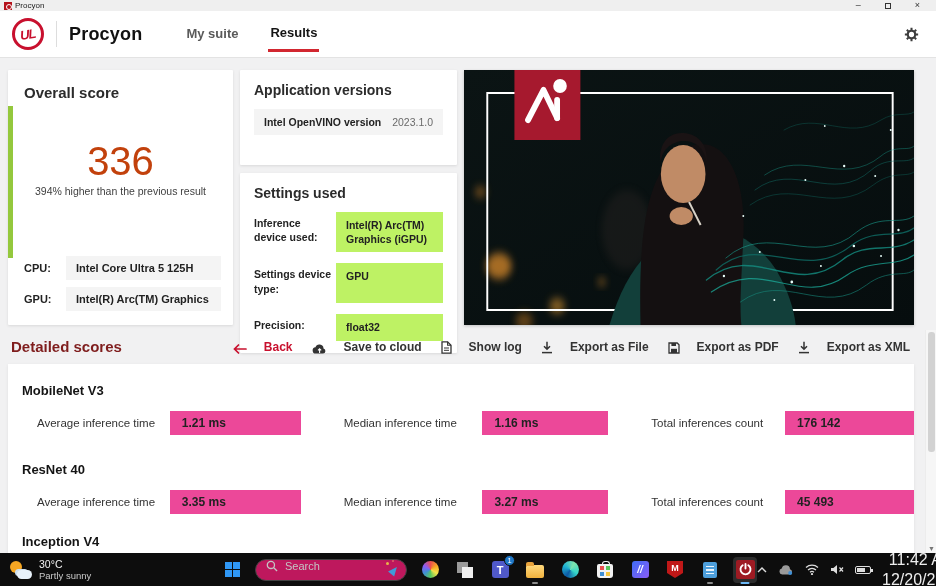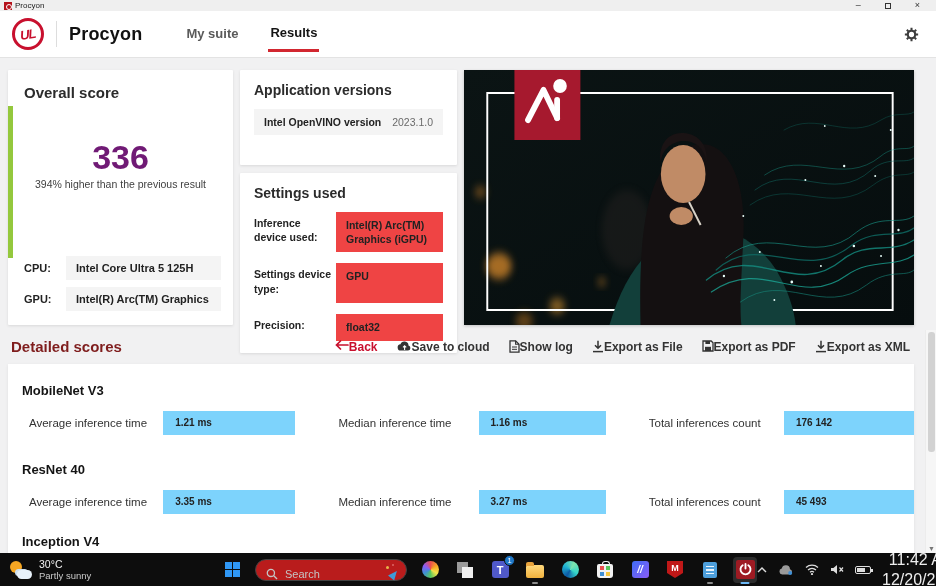--- a/index.html
+++ b/index.html
@@ -26,59 +26,59 @@
 
   
   .page { padding:12px 22px 0 8px; position:relative; }
   .cards { display:flex; gap:7px; height:255px; }
   .card { background:#fff; box-shadow:0 1px 3px rgba(0,0,0,.10); border-radius:1px; }
 
   .card-overall { width:225px; position:relative; padding:14px 16px; flex:none; }
   .card-title { font-size:15px; color:#2b2b2b; font-weight:bold; }
   .green-bar { position:absolute; left:0; top:36px; width:5px; height:152px; background:#94c83d; }
   .score-wrap { text-align:center; margin-top:38px; }
-  .score { font-size:34px; font-weight:bold; color:#701a75; line-height:1.1; }
+  .score { font-size:40px; font-weight:normal; color:#c2410c; line-height:1.1; }
   .score-sub { font-size:10.5px; color:#3f3f3f; margin-top:2px; }
   .hw-rows { position:absolute; left:16px; right:12px; bottom:14px; }
   .hw-row { display:flex; align-items:center; margin-top:7px; }
   .hw-label { width:42px; font-size:11px; font-weight:bold; color:#222; }
   .hw-val { flex:1; background:#f4f4f4; font-size:11px; font-weight:bold; color:#222; padding:6px 10px; }
 
   .mid-col { width:217px; display:flex; flex-direction:column; gap:8px; flex:none; }
   .card-appver { padding:12px 14px 30px; }
   .card-appver .row { display:flex; justify-content:space-between; background:#f4f4f4; padding:7px 10px; margin-top:11px; }
   .card-appver .row .l { font-size:10.5px; font-weight:bold; color:#222; }
   .card-appver .row .v { font-size:10.5px; color:#6a6a6a; }
   .card-settings { flex:1; padding:12px 14px; }
   .set-row { display:flex; margin-top:11px; }
   .set-label { width:82px; font-size:10.5px; font-weight:bold; color:#222; line-height:1.35; padding-top:4px; flex:none; }
-  .set-val { flex:1; background:#ef4444; font-size:10.5px; font-weight:bold; color:#222; padding:6px 10px; line-height:1.35; }
+  .set-val { flex:1; background:#bef264; font-size:10.5px; font-weight:bold; color:#222; padding:6px 10px; line-height:1.35; }
   .set-val.tall { min-height:40px; }
 
   .hero { flex:1; position:relative; overflow:hidden; background:#081111; box-shadow:0 1px 3px rgba(0,0,0,.2); }
   .hero svg { position:absolute; inset:0; }
 
   
   .detail-head { display:flex; align-items:center; margin-top:13px; padding:0 4px 0 3px; position:relative; z-index:2; }
   .detail-title { font-size:15px; font-weight:bold; color:#7f1d1d; }
   .actions { margin-left:auto; display:flex; align-items:center; gap:19px; }
-  .action { display:flex; align-items:flex-start; gap:0; font-size:12px; font-weight:bold; color:#333; cursor:pointer; }
+  .action { display:flex; align-items:flex-end; gap:17px; font-size:12px; font-weight:bold; color:#333; cursor:pointer; }
   .action.back { color:#c8102e; }
 
   .panel { margin-top:9px; background:#fff; height:190px; overflow:hidden; box-shadow:0 1px 3px rgba(0,0,0,.08); position:relative; z-index:2; }
   .model-name { font-size:13px; font-weight:bold; color:#141414; margin-left:14px; }
   .mn-1 { padding-top:19px; }
   .mn-2 { margin-top:27px; }
   .mn-3 { margin-top:20px; }
-  .mrow { display:flex; align-items:center; height:24px; margin-left:21px; margin-top:13px;justify-content:space-between; }
+  .mrow { display:flex; align-items:center; height:24px; margin-left:29px; margin-top:13px; }
   .mlabel { font-size:11.5px; color:#333; }
   .ml-1 { width:134px; }
   .ml-2 { width:140px; margin-left:43px; }
   .ml-3 { width:135px; margin-left:43px; }
-  .mval { background:#7dd3fc; height:24px; line-height:24px; padding-left:12px; font-size:10px; font-weight:bold; color:#222; }
+  .mval { background:#ec4899; height:24px; line-height:24px; padding-left:12px; font-size:12px; font-weight:bold; color:#222; }
   .mv-1 { width:132px; }
   .mv-2 { width:127px; }
   .mv-3 { width:130px; }
 
   .deco-curves { position:absolute; pointer-events:none; z-index:1; }
 
   
   .scrollbar { position:absolute; right:0; top:330px; bottom:33px; width:11px; background:#f6f6f6; border-left:1px solid #ececec; z-index:3; }
   .scroll-thumb { position:absolute; top:2px; left:2px; width:7px; height:120px; background:#d2d2d2; border-radius:3px; }
   .scroll-arrow { position:absolute; bottom:1px; left:0; width:11px; text-align:center; font-size:7px; color:#777; }
@@ -87,21 +87,21 @@
   .taskbar { position:absolute; left:0; right:0; bottom:0; height:33px; background:#0d0d0d; display:flex; align-items:center; z-index:10; }
   .weather { display:flex; align-items:center; gap:7px; padding-left:10px; width:220px; flex:none; cursor:pointer; }
   .weather-ico { width:22px; height:18px; position:relative; flex:none; }
   .weather-ico .sun { position:absolute; left:0; top:0; width:12px; height:12px; border-radius:50%; background:#f5a623; }
   .weather-ico .cloud { position:absolute; right:0; bottom:0; width:15px; height:9px; border-radius:6px; background:#e8f2fb; box-shadow:-3px -2px 0 -1px #cde0f0; }
   .weather-txt .t { font-size:10.5px; color:#f2f2f2; }
   .weather-txt .c { font-size:9.5px; color:#c9c9c9; }
   .tb-center { display:flex; align-items:center; gap:11px; }
   .start-btn { width:15px; height:15px; display:grid; grid-template-columns:7px 7px; grid-gap:1px; cursor:pointer; }
   .start-btn i { background:#2f97f5; width:7px; height:7px; }
-  .search-pill { width:152px; height:22px; border-radius:11px; background:#b91c1c; border:1px solid #424242; display:flex; align-items:flex-end; padding:0 6px 0 10px; gap:7px; cursor:pointer; }
+  .search-pill { width:152px; height:22px; border-radius:11px; background:#be185d; border:1px solid #424242; display:flex; align-items:flex-start; padding:0 6px 0 10px; gap:7px; cursor:pointer; }
   .search-pill .ph { font-size:11px; color:#c4c4c4; flex:1; }
   .party { width:16px; height:16px; position:relative; flex:none; }
   .party .cone { position:absolute; left:6px; top:6px; width:0; height:0; border-left:4px solid transparent; border-right:4px solid transparent; border-bottom:9px solid #3f9bd8; transform:rotate(40deg); }
   .party .conf1 { position:absolute; left:2px; top:2px; width:3px; height:3px; background:#e8b64a; border-radius:50%; }
   .party .conf2 { position:absolute; left:8px; top:0; width:2px; height:2px; background:#d66; border-radius:50%; }
   .tb-icon { width:24px; height:26px; display:flex; align-items:center; justify-content:center; position:relative; cursor:pointer; }
   .run-dash { position:absolute; bottom:-1px; left:50%; transform:translateX(-50%); width:6px; height:2px; border-radius:1px; background:#8a8a8a; }
   .run-dash.active { width:9px; background:#6cb8f5; }
   .ico-photos { width:17px; height:17px; border-radius:50%; background:conic-gradient(#e94f4f,#f5a623,#f3e34a,#58c65c,#3f8fd4,#8a5cf5,#e94f4f); }
   .ico-stack { position:relative; width:16px; height:16px; }

